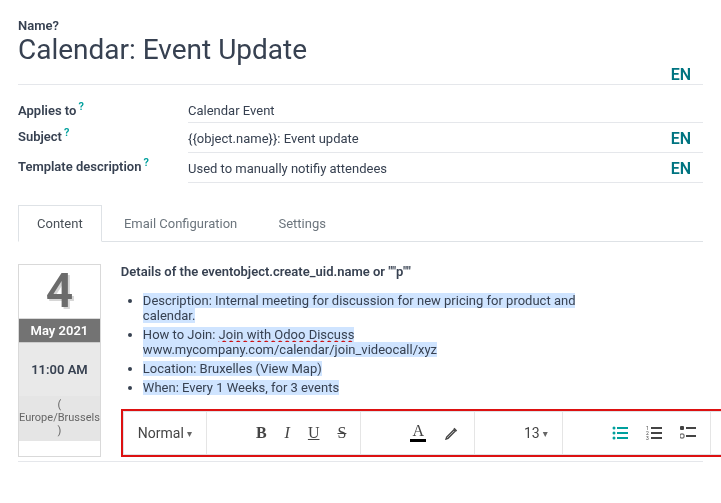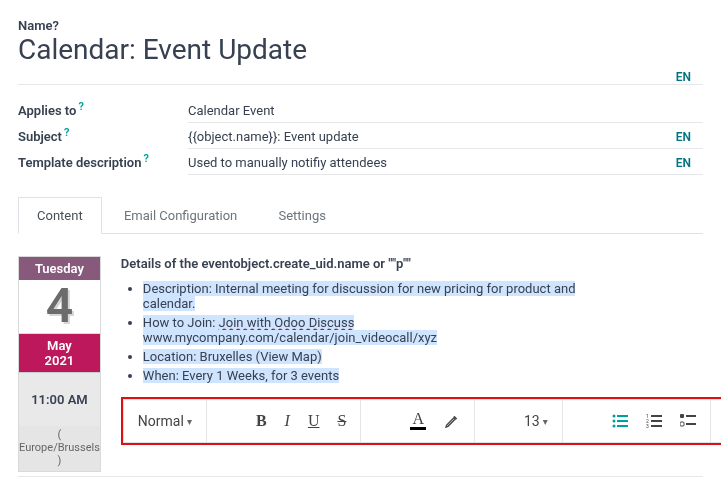--- a/index.html
+++ b/index.html
@@ -9,37 +9,37 @@
     font-size: 13px;
     color: #374151;
     background: #fff;
     padding: 18px;
     width: 721px;
   }
   .field-row { display: flex; margin-bottom: 6px; }
   .label-col { width: 170px; font-weight: 600; font-size: 13px; display:flex; align-items:flex-start; }
   .label-col .q { color:#00a09d; font-size:11px; margin-left:2px; position:relative; top:-3px; }
   .value-col { flex:1; font-size:13px; color:#374151; border-bottom:1px solid #e5e7eb; padding-bottom:4px; display:flex; justify-content:space-between; align-items:center; }
-  .en { color:#007481; font-weight:600; font-size:12px; margin-left:auto; padding-right:12px; cursor:pointer; }
+  .en { color:#007481; font-weight:600; font-size:16px; margin-left:auto; padding-right:12px; cursor:pointer; }
   .title-big { font-size:28px; font-weight:400; color:#374151; margin:0 0 18px 0; }
   .name-header { display:flex; align-items:flex-end; border-bottom:1px solid #e5e7eb; margin-bottom:18px; }
   .name-header .namecol { flex:1; }
   .name-label { font-size:13px; font-weight:600; }
 
   .tabs { border-bottom:1px solid #dee2e6; margin-top:22px; }
   .tab { display:inline-block; padding:10px 18px; font-size:13px; color:#6c757d; cursor:pointer; border:1px solid transparent; margin-bottom:-1px; }
   .tab.active { color:#495057; border:1px solid #dee2e6; border-bottom-color:#fff; background:#fff; }
 
   .tab-body { display:flex; padding-top:22px; gap:20px; }
   .cal-widget { width:150px; border:1px solid #d9d9d9; text-align:center; font-size:13px; }
   .cal-head { background:#875a7b; color:#fff; font-weight:600; padding:4px 0; }
   .cal-daynum { font-size:48px; font-weight:600; color:#888; background:#fff; padding:0; line-height:1.1; position:relative; }
   .cal-daynum .shadow { position:relative; z-index:2; color:#6b6b6b; text-shadow: 2px 2px 0 #d6d6d6; }
   .cal-midline { border-top:1px solid #d9d9d9; }
-  .cal-month { background:#be185d; color:#fff; font-weight:600; padding:4px 16px; }
+  .cal-month { background:#737373; color:#fff; font-weight:600; padding:4px 0; }
   .cal-time { background:#e9e9e9; font-weight:600; padding:19px 0; border-top:1px solid #ccc; }
   .cal-tz { background:#e5e5e5; font-size:11px; color:#666; padding:2px 0 4px; }
 
   .content-col { flex:1; }
   .content-head { display:flex; justify-content:space-between; font-weight:600; margin-bottom:10px; font-size:13px; }
   .content-head .en { cursor:pointer; }
   ul.details { margin:0; padding-left:22px; font-size:13px; }
   ul.details li { margin-bottom:4px; }
   .sel { background:#cfe4ff; }
   .dotted { border-bottom:1px dotted #c00; }
@@ -103,21 +103,20 @@
 </div>
 
 <div class="tabs">
   <div class="tab active">Content</div>
   <div class="tab">Email Configuration</div>
   <div class="tab">Settings</div>
 </div>
 
 <div class="tab-body">
   <div class="cal-widget">
-    <div class="cal-head">Tuesday</div>
     <div class="cal-daynum"><span class="shadow">4</span></div>
     <div class="cal-midline"></div>
     <div class="cal-month">May 2021</div>
     <div class="cal-time">11:00 AM</div>
     <div class="cal-tz">( Europe/Brussels )</div>
   </div>
 
   <div class="content-col">
     <div class="content-head">
       <span>Details of the eventobject.create_uid.name or ""p""</span>

